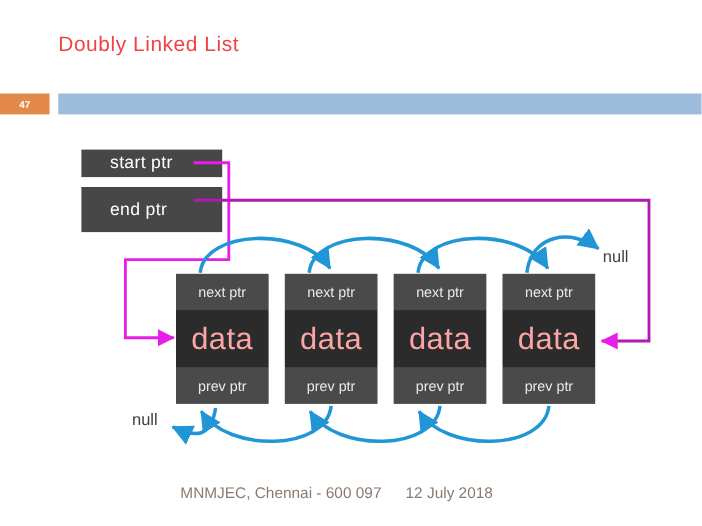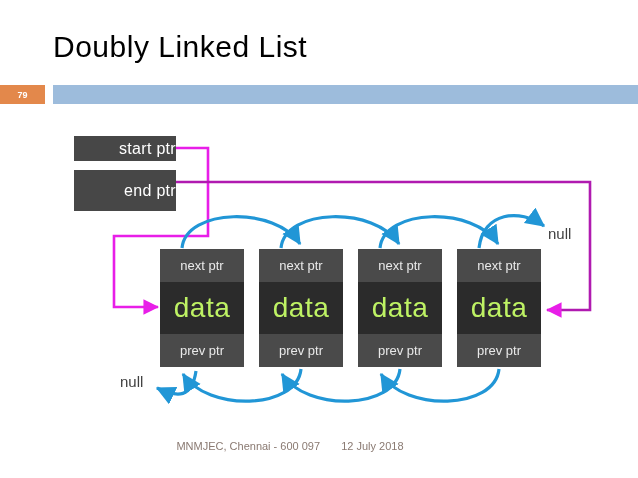--- a/index.html
+++ b/index.html
@@ -16,24 +16,24 @@
     height: 478px;
     background: #ffffff;
     overflow: hidden;
   }
 
   
   #slide-title {
     position: absolute;
     left: 53px;
     top: 30px;
-    font-size: 30px;
+    font-size: 19px;
     font-weight: 400;
     letter-spacing: 0.5px;
-    color: #000000;
+    color: #ef4444;
     white-space: nowrap;
   }
 
   
   #header-bar {
     position: absolute;
     left: 53px;
     top: 85px;
     width: 585px;
     height: 19px;
@@ -55,22 +55,23 @@
   }
 
   
   .ptr-box {
     position: absolute;
     background: #474747;
     color: #ffffff;
     font-size: 16px;
     display: flex;
     align-items: center;
-    justify-content: flex-end;
+    justify-content: flex-start;
     letter-spacing: 0.3px;
+    padding-left: 26px;
   }
   #start-ptr-box { left: 74px; top: 136px; width: 102px; height: 25px; }
   #end-ptr-box   { left: 74px; top: 170px; width: 102px; height: 41px; }
 
   
   .node {
     position: absolute;
     top: 249px;
     width: 84px;
     height: 118px;
@@ -83,21 +84,21 @@
     background: #4a4a4a;
     color: #e9e9e9;
     font-size: 13px;
     display: flex;
     align-items: center;
     justify-content: center;
   }
   .node-data {
     flex: 1 1 auto;
     background: #2b2b2b;
-    color: #bef264;
+    color: #fca5a5;
     font-size: 28px;
     display: flex;
     align-items: center;
     justify-content: center;
     letter-spacing: 0.5px;
   }
   #node-0 { left: 160px; }
   #node-1 { left: 259px; }
   #node-2 { left: 358px; }
   #node-3 { left: 457px; }
@@ -107,25 +108,25 @@
     position: absolute;
     font-size: 15px;
     color: #404040;
   }
   #null-right { left: 548px; top: 225px; }
   #null-left  { left: 120px; top: 373px; }
 
   
   #footer {
     position: absolute;
-    left: 0;
+    left: 16px;
     top: 440px;
     width: 580px;
     text-align: center;
-    font-size: 11px;
+    font-size: 14px;
     color: #8a7a72;
   }
   #footer span { display: inline-block; }
   #footer-venue { margin-right: 18px; }
 
   
   #wires {
     position: absolute;
     left: 0;
     top: 0;
@@ -135,21 +136,21 @@
   }
 </style>
 </head>
 <body>
 
 <div id="slide">
 
   <div id="slide-title">Doubly Linked List</div>
 
   <div id="header-bar"></div>
-  <div id="slide-number-badge">79</div>
+  <div id="slide-number-badge">47</div>
 
   <div class="ptr-box" id="start-ptr-box">
     <span>start ptr</span>
   </div>
   <div class="ptr-box" id="end-ptr-box">
     <span>end ptr</span>
   </div>
 
   <div class="node" id="node-0">
     <div class="node-next">next ptr</div>

